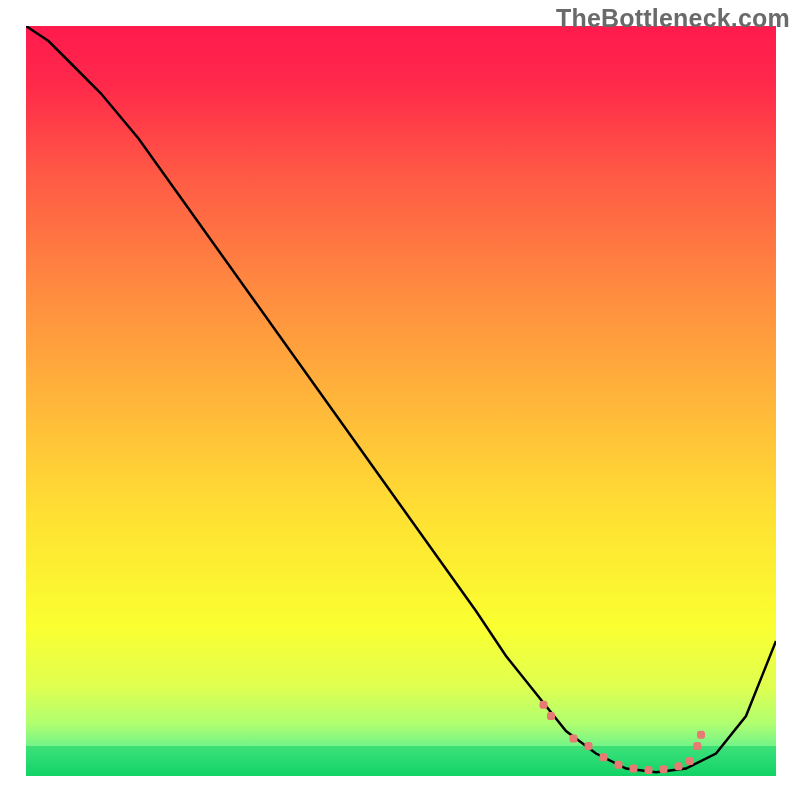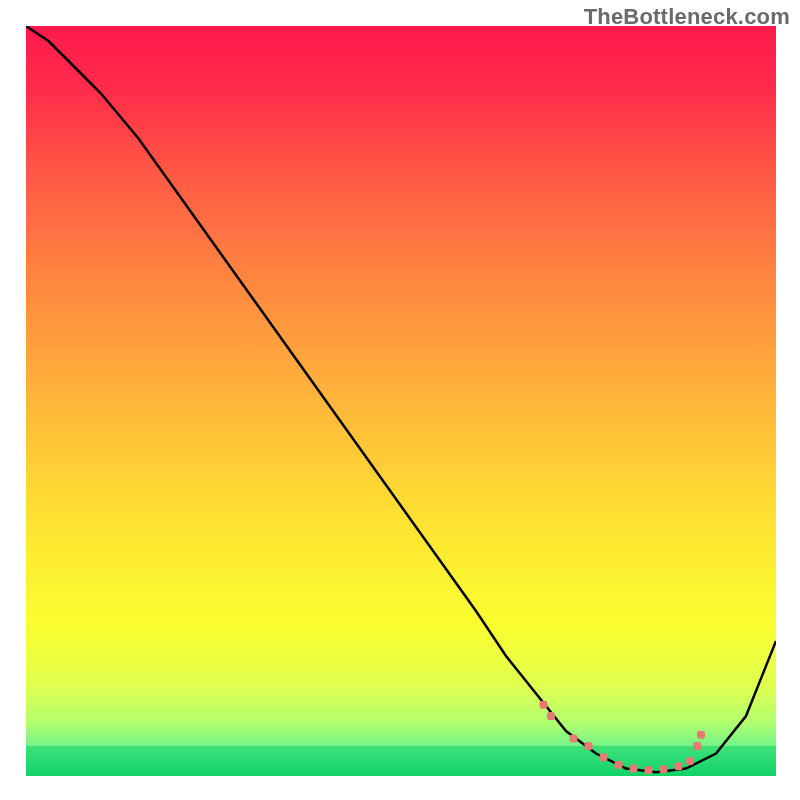--- a/index.html
+++ b/index.html
@@ -13,21 +13,21 @@
   }
   .stage {
     position: relative;
     width: 800px;
     height: 800px;
   }
   .watermark {
     position: absolute;
     top: 4px;
     right: 10px;
-    font-size: 22px;
+    font-size: 25px;
     font-weight: 600;
     color: #6a6a6a;
     letter-spacing: 0.2px;
     z-index: 20;
     user-select: none;
   }
   .plot-area {
     position: absolute;
     left: 26px;
     top: 26px;

